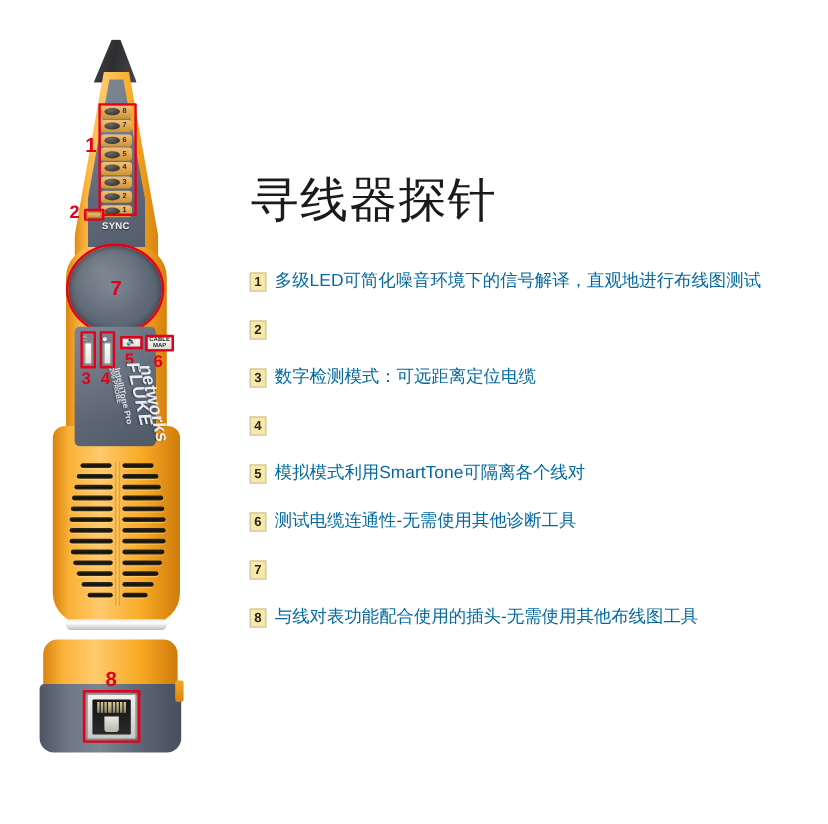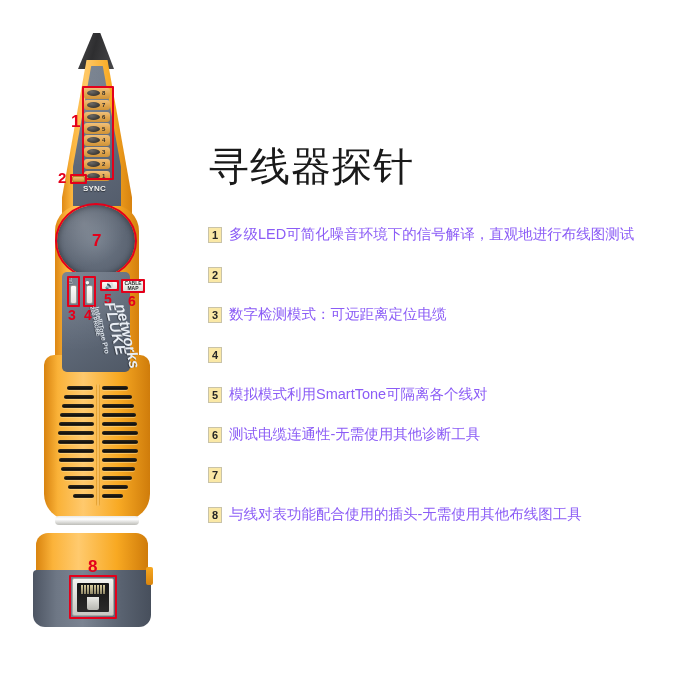--- a/index.html
+++ b/index.html
@@ -76,23 +76,23 @@
     font-family: "Liberation Sans", sans-serif; font-weight: 700; line-height: 1;
   }
 
   
   .sync-led {
     position: absolute; left: 72px; top: 176px; width: 13px; height: 6px;
     background: linear-gradient(180deg,#efbe77 0%,#d29a3d 100%);
     border: 1px solid #b8842c; border-radius: 2px;
   }
   .sync-label {
-    position: absolute; left: 83px; top: 184px;
+    position: absolute; left: 65px; top: 184px;
     font-size: 8px; font-weight: 700; color: #f2f2f0; letter-spacing: .2px;
-    font-family: "Liberation Sans", sans-serif; text-shadow: 0 1px 1px rgba(0,0,0,.5);
+    font-family: "Liberation Sans", sans-serif; text-shadow: 0 1px 1px rgba(0,0,0,.5); padding-left: 20px;
   }
 
   
   .dial {
     position: absolute; left: 57px; top: 205px; width: 78px; height: 72px;
     border-radius: 50%;
     background:
       radial-gradient(circle at 34% 26%, rgba(255,255,255,.16), rgba(255,255,255,0) 58%),
       radial-gradient(circle at 50% 50%, #707a88 0%, #5c6573 62%, #4b5461 100%);
     box-shadow: inset 0 0 6px rgba(0,0,0,.45);
@@ -202,21 +202,21 @@
     display: flex; align-items: flex-start; height: 40px;
   }
   .fbadge {
     flex: 0 0 auto; width: 14px; height: 16px;
     background: #fae8a6; border: 1px solid #c9c3a8;
     font-size: 11px; font-weight: 700; color: #262626;
     display: flex; align-items: center; justify-content: center;
     font-family: "Liberation Sans", sans-serif; margin-top: 1px;
   }
   .ftext {
-    margin-left: 7px; font-size: 14.5px; color: #8b5cf6; line-height: 17px;
+    margin-left: 7px; font-size: 14.5px; color: #0369a1; line-height: 17px;
     font-family: "Liberation Sans", "DejaVu Sans", sans-serif; white-space: nowrap;
   }
 </style>
 </head>
 <body>
 
 <div id="page">
 
   <div id="product">
 

